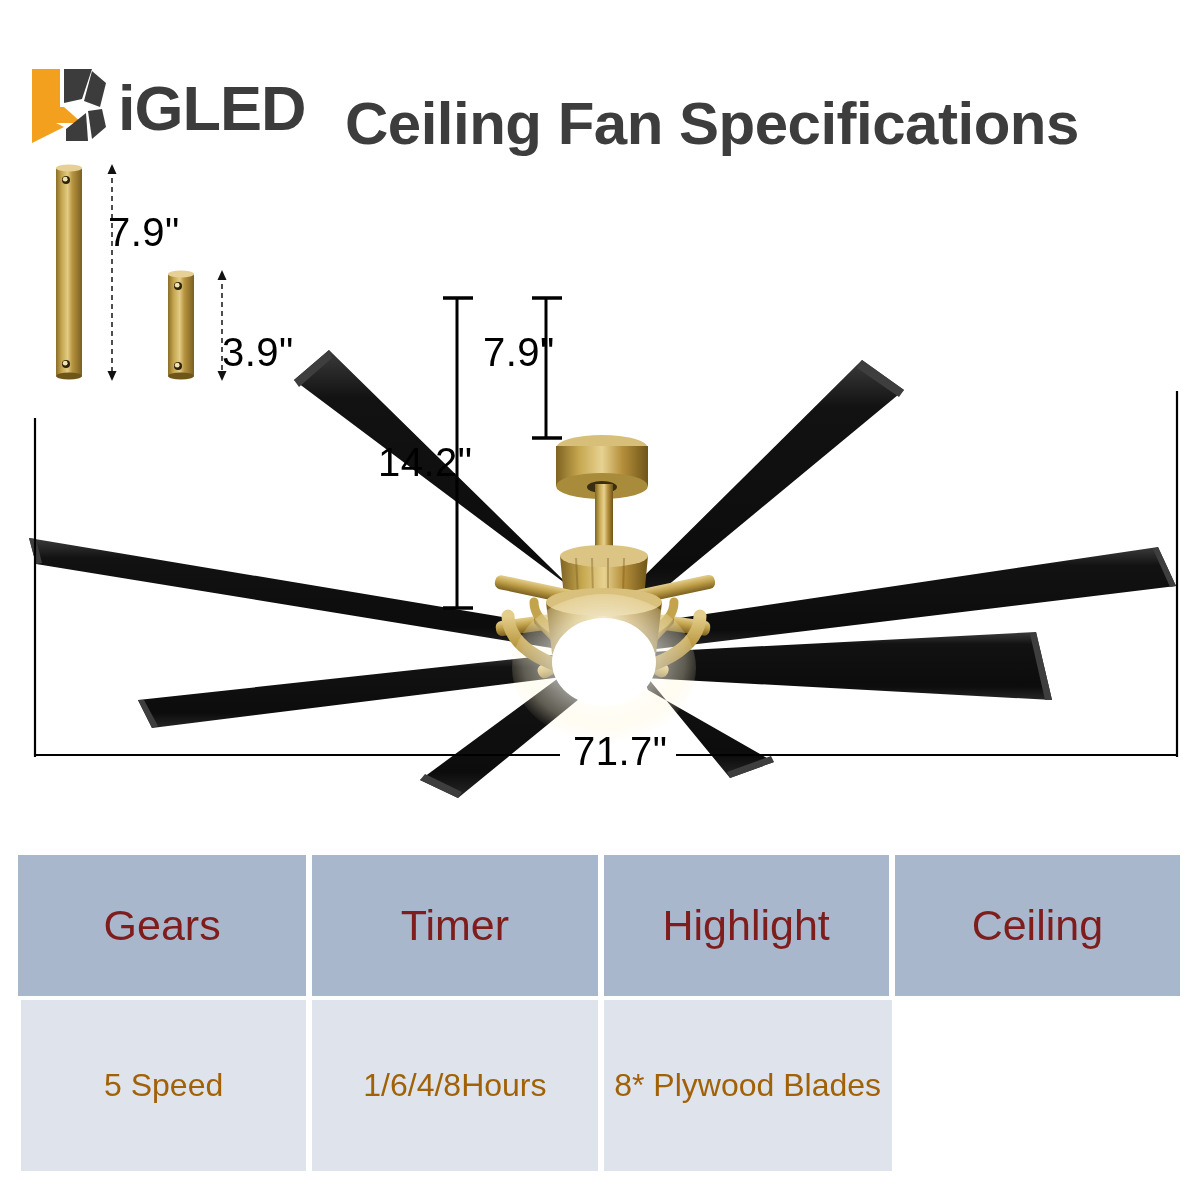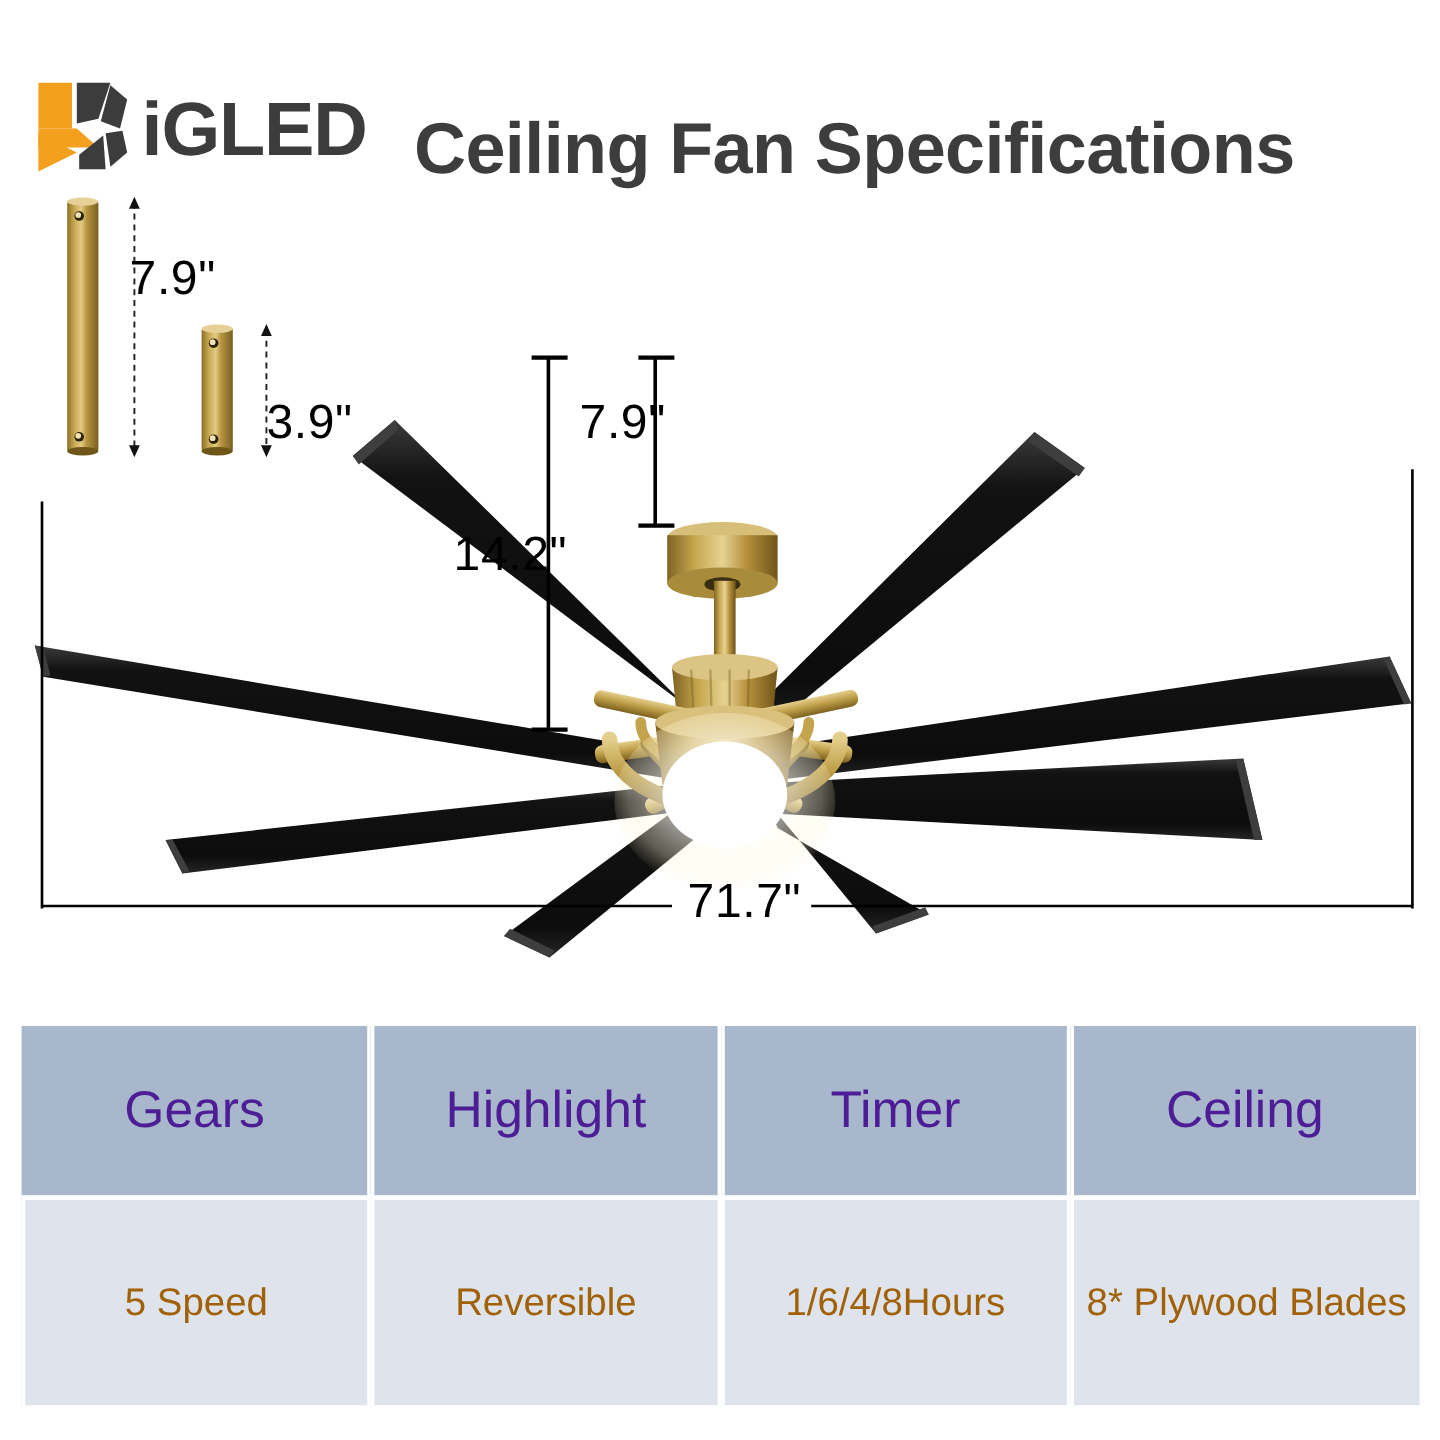--- a/index.html
+++ b/index.html
@@ -41,21 +41,21 @@
     grid-template-columns: repeat(4, 1fr);
     grid-template-rows: 145px 171px;
     gap: 0px;
   }
   .th, .td {
     display: flex; align-items: center; justify-content: center;
     text-align: center; padding: 0 8px;
     border-left: 3px solid #ffffff; border-right: 3px solid #ffffff;
   }
   .th {
-    background: #a9b7cd; color: #4c1d95;
+    background: #a9b7cd; color: #7f1d1d;
     font-size: 43px; font-weight: 400;
     border-bottom: 4px solid #ffffff;
   }
   .td {
     background: #dee3ec; color: #a16207;
     font-size: 32px; font-weight: 400;
   }
   .th:first-child, .td:first-child { border-left: none; }
   .th:last-child, .td:last-child { border-right: none; }
 </style>
@@ -247,23 +247,22 @@
       <line x1="35" y1="293" x2="35" y2="632" stroke="#000" stroke-width="2.2"></line>
       <line x1="1177" y1="266" x2="1177" y2="632" stroke="#000" stroke-width="2.2"></line>
       <line x1="35" y1="630" x2="560" y2="630" stroke="#000" stroke-width="2.2"></line>
       <line x1="676" y1="630" x2="1177" y2="630" stroke="#000" stroke-width="2.2"></line>
     </svg>
     <div class="dimtext" style="left:573px; top:604px;">71.7"</div>
   </div>
 
   <div id="spec-table">
     <div class="th">Gears</div>
+    <div class="th">Timer</div>
     <div class="th">Highlight</div>
-    <div class="th">Timer</div>
     <div class="th">Ceiling</div>
 
     <div class="td">5 Speed</div>
-    <div class="td">Reversible</div>
     <div class="td">1/6/4/8Hours</div>
     <div class="td">8* Plywood Blades</div>
   </div>
 
 </div>
 
 </body></html>

